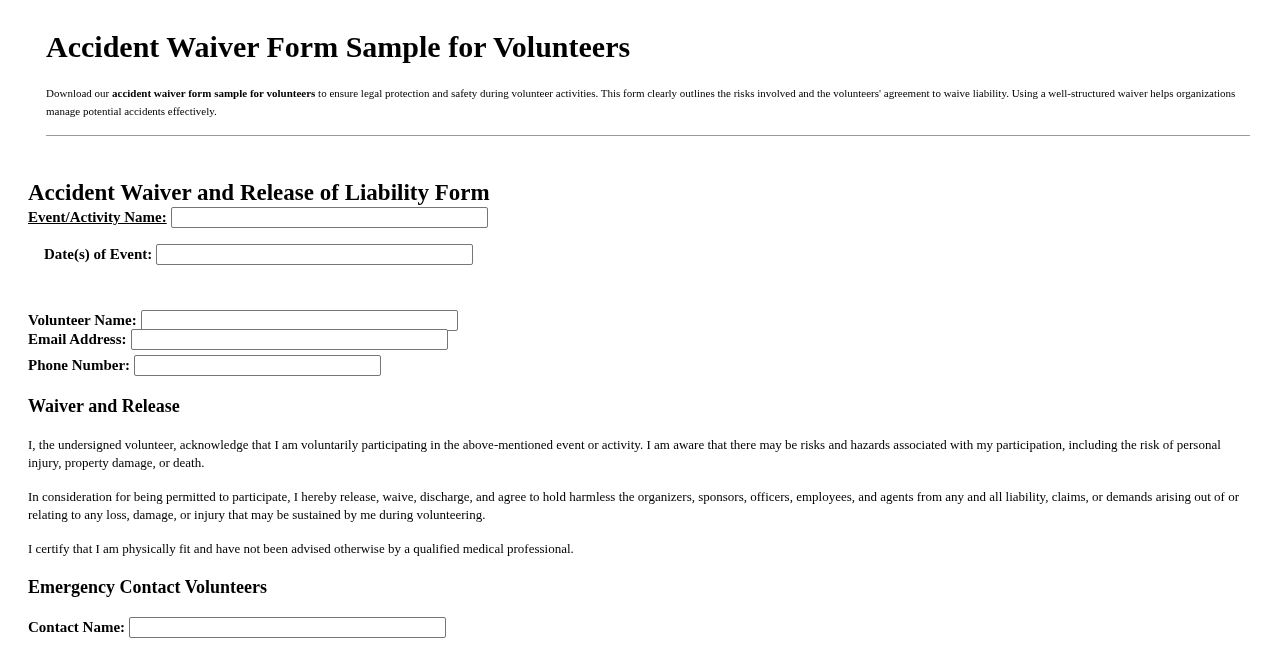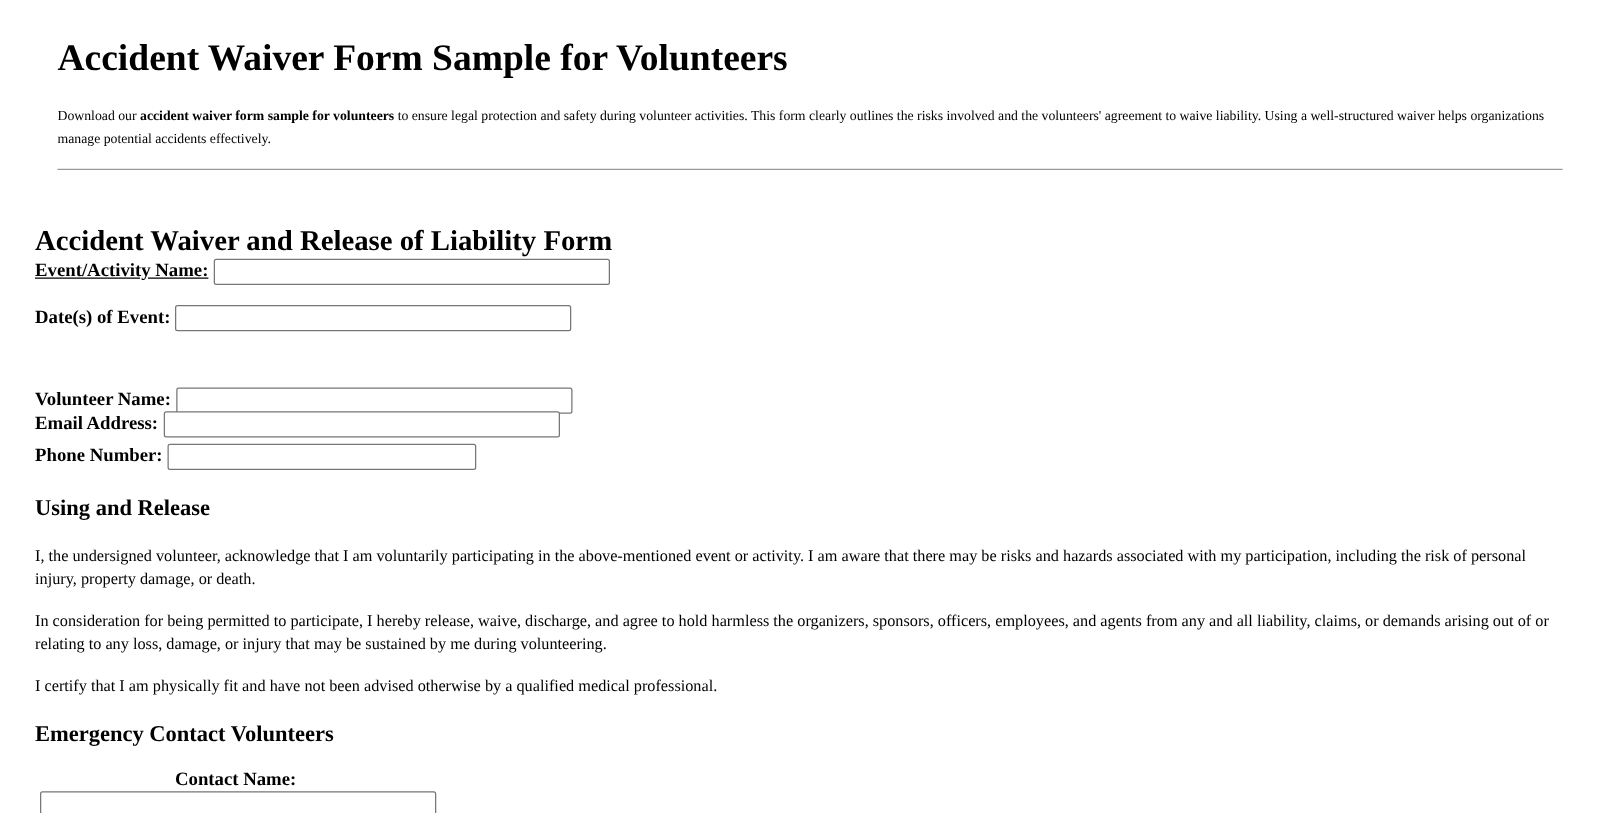--- a/index.html
+++ b/index.html
@@ -82,44 +82,44 @@
   <hr>
 </div>
 
 <h2 class="abs" style="top:159px;text-align:center;">Accident Waiver and Release of Liability Form</h2>
 
 <div class="field abs" style="top:206px;text-decoration:underline;">
   <label>Event/Activity Name:</label>
   <input class="w-std" type="text" value="" style="">
 </div>
 
-<div class="field abs" style="top:243px;">
+<div class="field abs" style="top:243px;margin-left:16px;">
   <label>Date(s) of Event:</label>
   <input class="w-std" type="text" value="" style="">
 </div>
 
 <div class="field abs" style="top:280px;margin-top:29px;">
   <label>Volunteer Name:</label>
   <input class="w-std" type="text" value="" style="">
 </div>
 
 <div class="field abs" style="top:328px;justify-content:center;">
   <label>Email Address:</label>
   <input class="w-std" type="email" value="" style="">
 </div>
 
 <div class="field abs" style="top:354px;">
   <label>Phone Number:</label>
   <input class="w-phone" type="tel" value="" style="">
 </div>
 
-<h3 class="abs" style="top:395px;">Using and Release</h3>
+<h3 class="abs" style="top:395px;">Waiver and Release</h3>
 
 <p class="body abs" style="top:436px; right:28px;">I, the undersigned volunteer, acknowledge that I am voluntarily participating in the above-mentioned event or activity. I am aware that there may be risks and hazards associated with my participation, including the risk of personal injury, property damage, or death.</p>
 <p class="body abs" style="top:488px; right:28px;">In consideration for being permitted to participate, I hereby release, waive, discharge, and agree to hold harmless the organizers, sponsors, officers, employees, and agents from any and all liability, claims, or demands arising out of or relating to any loss, damage, or injury that may be sustained by me during volunteering.</p>
 <p class="body abs" style="top:540px; right:28px;">I certify that I am physically fit and have not been advised otherwise by a qualified medical professional.</p>
 
 <h3 class="abs" style="top:576px;">Emergency Contact Volunteers</h3>
 
-<div class="field abs" style="top:616px;flex-direction:column;">
+<div class="field abs" style="top:616px;">
   <label>Contact Name:</label>
   <input class="w-std" type="text" value="" style="">
 </div>
 
 </body></html>

